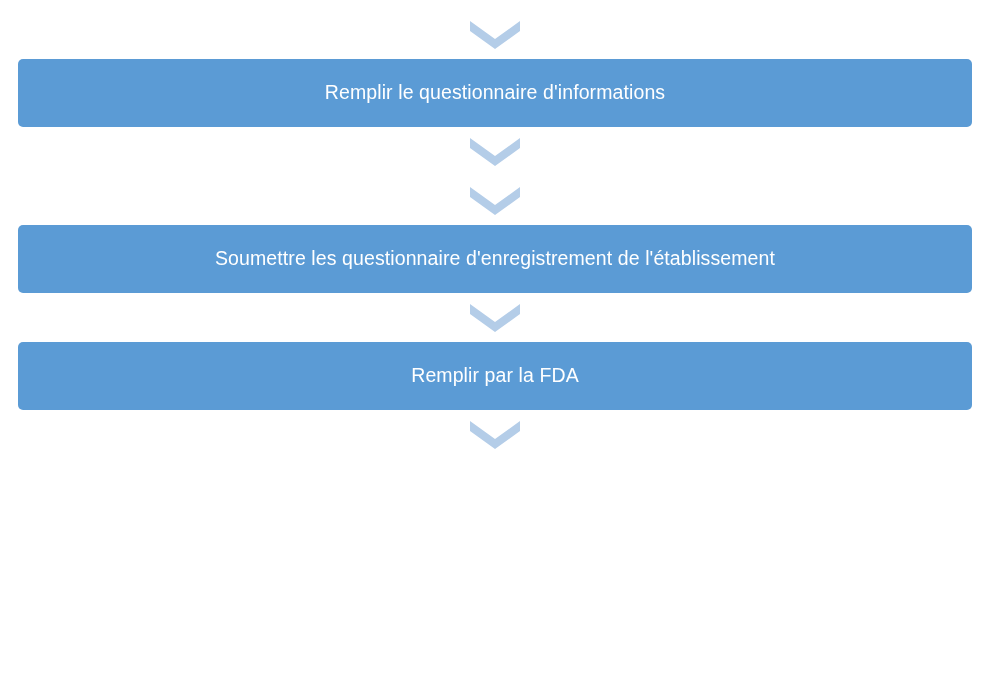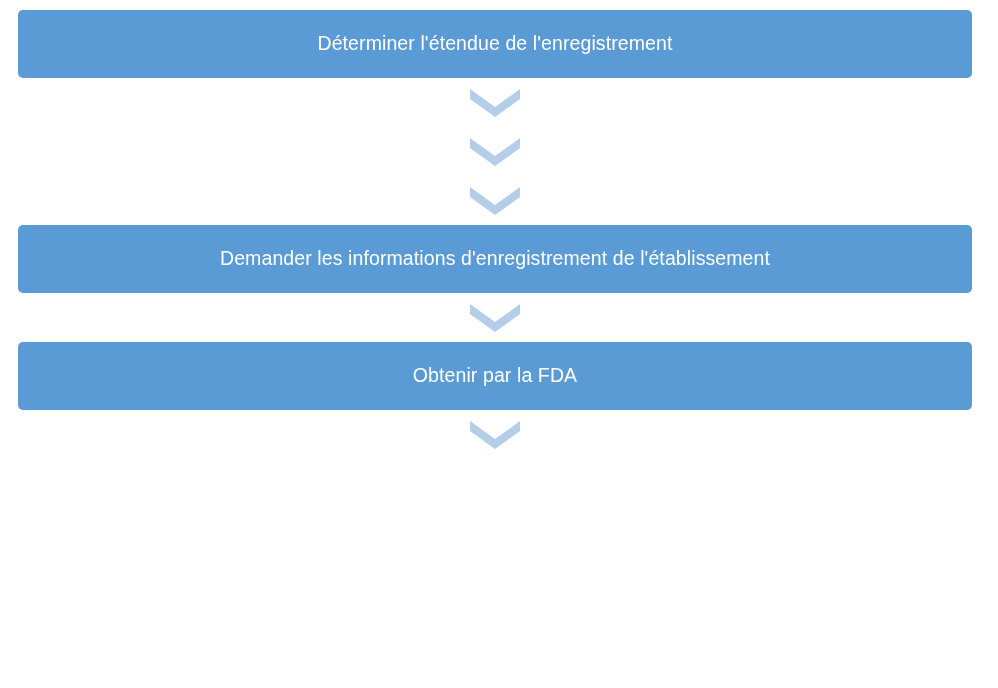--- a/index.html
+++ b/index.html
@@ -53,56 +53,56 @@
     display: block;
     width: 50px;
     height: 28px;
   }
 </style>
 </head>
 <body>
 
 <div id="flowchart">
 
+
+  <div class="connector">
+    <svg class="chevron-down-icon" viewBox="0 0 50 28">
+      <polygon points="0,0 25,18 50,0 50,10 25,28 0,10" fill="#B4CDE8"></polygon>
+    </svg>
+  </div>
+
   <div class="process-box">
-    <span class="process-label">Déterminer l'étendue de l'enregistrement</span>
+    <span class="process-label">Remplir le questionnaire d'informations</span>
   </div>
 
   <div class="connector">
     <svg class="chevron-down-icon" viewBox="0 0 50 28">
       <polygon points="0,0 25,18 50,0 50,10 25,28 0,10" fill="#B4CDE8"></polygon>
     </svg>
   </div>
 
 
   <div class="connector">
     <svg class="chevron-down-icon" viewBox="0 0 50 28">
       <polygon points="0,0 25,18 50,0 50,10 25,28 0,10" fill="#B4CDE8"></polygon>
     </svg>
   </div>
 
-
-  <div class="connector">
-    <svg class="chevron-down-icon" viewBox="0 0 50 28">
-      <polygon points="0,0 25,18 50,0 50,10 25,28 0,10" fill="#B4CDE8"></polygon>
-    </svg>
-  </div>
-
   <div class="process-box">
-    <span class="process-label">Demander les informations d'enregistrement de l'établissement</span>
+    <span class="process-label">Soumettre les questionnaire d'enregistrement de l'établissement</span>
   </div>
 
   <div class="connector">
     <svg class="chevron-down-icon" viewBox="0 0 50 28">
       <polygon points="0,0 25,18 50,0 50,10 25,28 0,10" fill="#B4CDE8"></polygon>
     </svg>
   </div>
 
   <div class="process-box">
-    <span class="process-label">Obtenir par la FDA</span>
+    <span class="process-label">Remplir par la FDA</span>
   </div>
 
   <div class="connector">
     <svg class="chevron-down-icon" viewBox="0 0 50 28">
       <polygon points="0,0 25,18 50,0 50,10 25,28 0,10" fill="#B4CDE8"></polygon>
     </svg>
   </div>
 
 
 </div>

